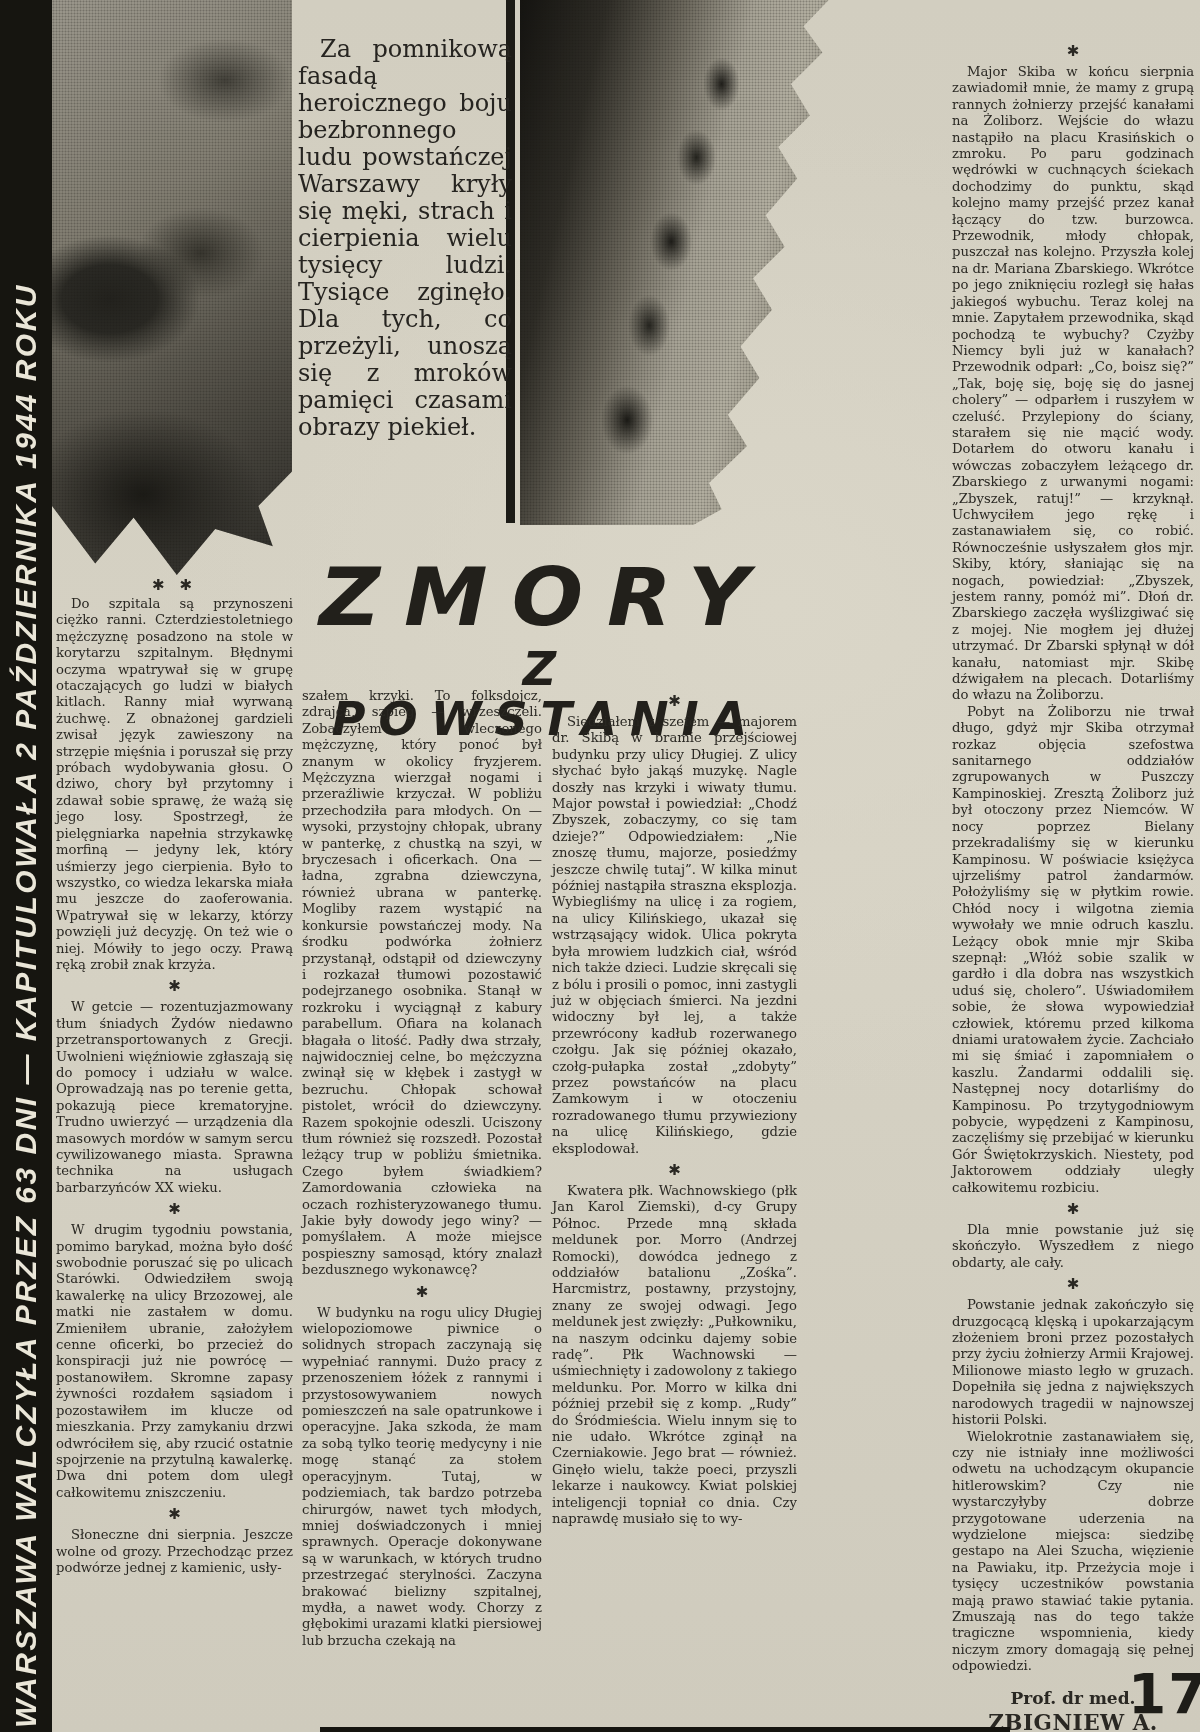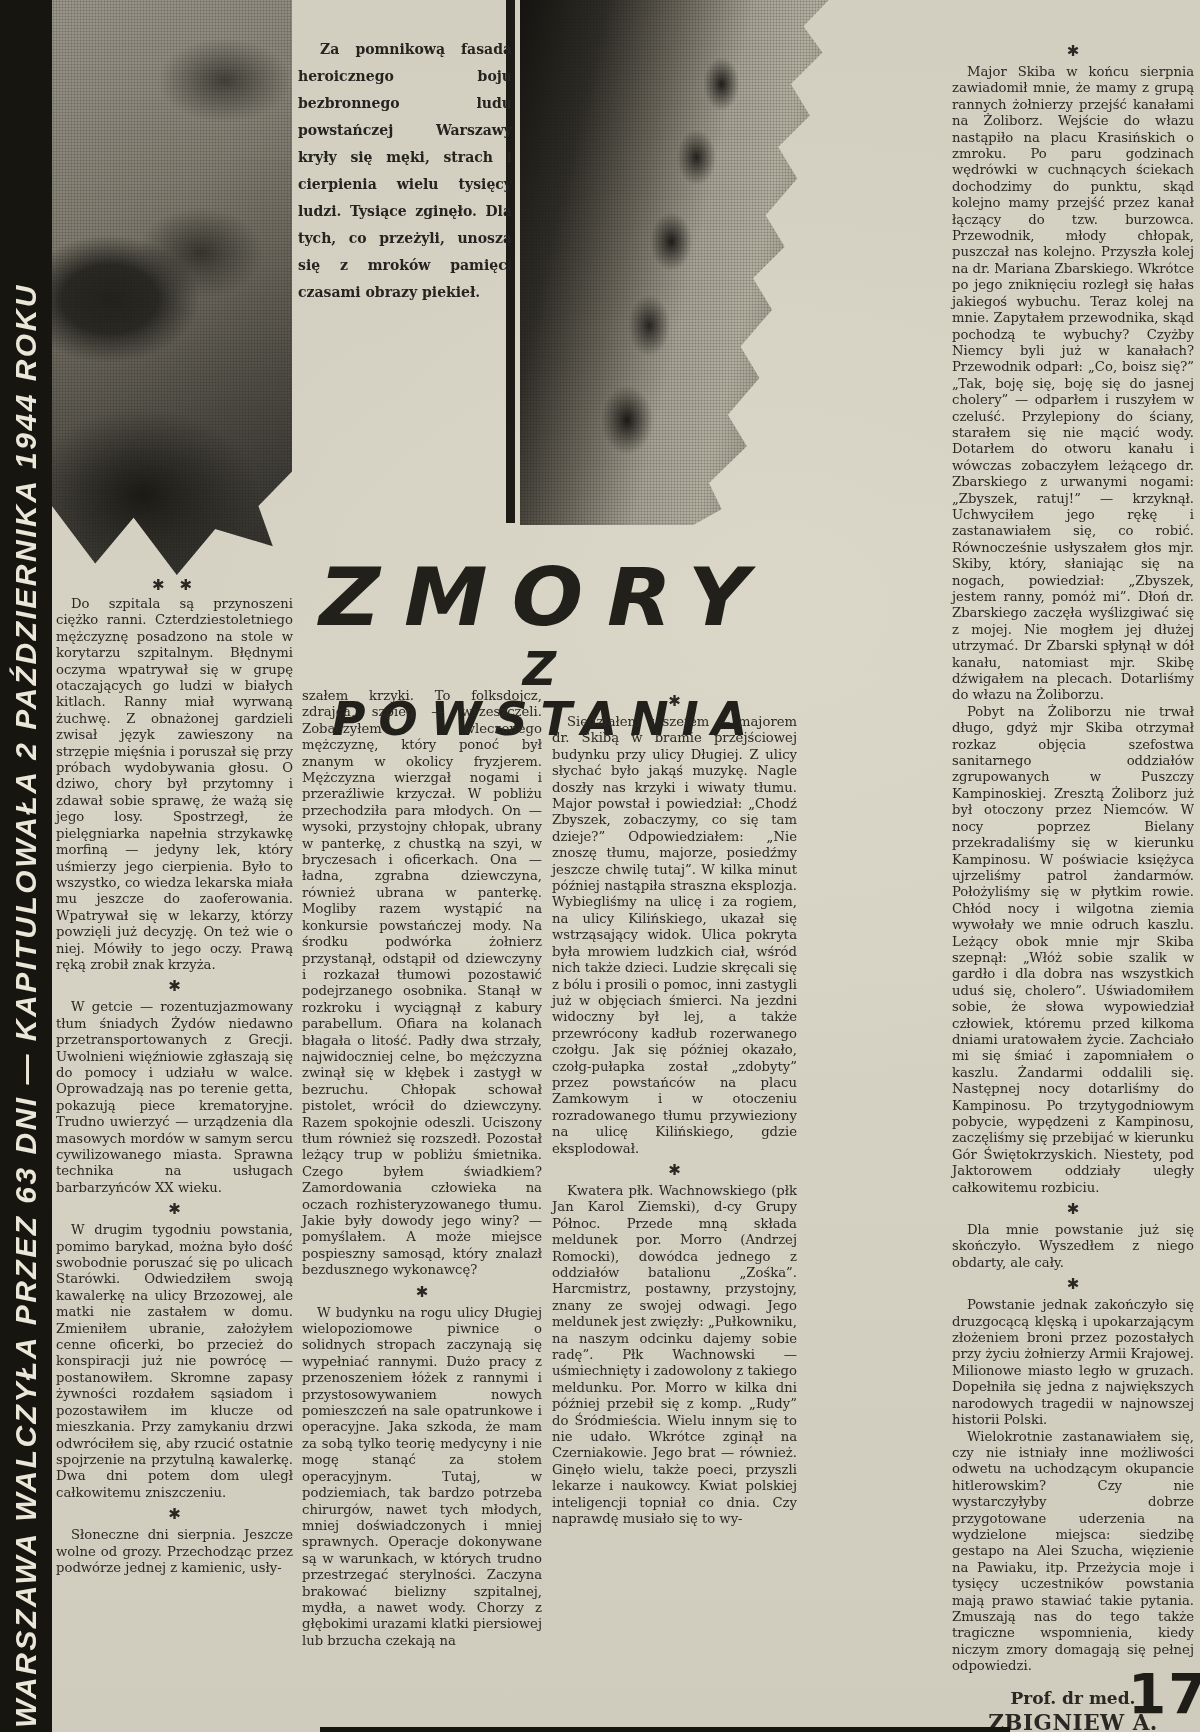--- a/index.html
+++ b/index.html
@@ -45,21 +45,21 @@
       radial-gradient(ellipse 30px 42px at 48% 46%, #1d1c18 0%, rgba(0,0,0,0) 70%),
       radial-gradient(ellipse 30px 44px at 41% 62%, #262520 0%, rgba(0,0,0,0) 70%),
       radial-gradient(ellipse 36px 48px at 34% 80%, #1a1915 0%, rgba(0,0,0,0) 72%),
       linear-gradient(103deg, #141310 0%, #2e2c26 20%, #6b675c 38%, #a6a295 54%, #b1ad9f 68%, #8e8a7d 85%, #757264 100%);
     clip-path:polygon(0 0,98% 0,90% 5%,96% 10%,86% 16%,92% 22%,82% 28%,88% 34%,78% 41%,84% 47%,74% 53%,80% 59%,70% 66%,76% 72%,66% 79%,72% 85%,60% 92%,64% 97%,55% 100%,0 100%);
   }
   .vrule { position:absolute; left:506px; top:0; width:9px; height:523px; background:#1c1b16; }
 
   
   .intro { position:absolute; left:298px; top:36px; width:214px; text-align:justify;
-           font-weight:700; font-size:14px; line-height:27px; color:#262420; }
+           font-weight:400; font-size:24px; line-height:27px; color:#262420; }
   .intro p { margin:0 0 6px; text-indent:22px; }
 
   
   .headline { position:absolute; left:296px; top:526px; width:500px; text-align:center;
               font-family:"DejaVu Sans", sans-serif; font-style:italic; font-weight:700; color:#22201b;margin-top:28px; }
   .hl1 { font-size:84px; line-height:86px; letter-spacing:24px; transform:scaleY(.95); }
   .hl2 { font-size:46px; line-height:50px; letter-spacing:13px; margin-top:4px; }
 
   
   .col { position:absolute; text-align:justify; font-size:13.2px; line-height:16.4px;

